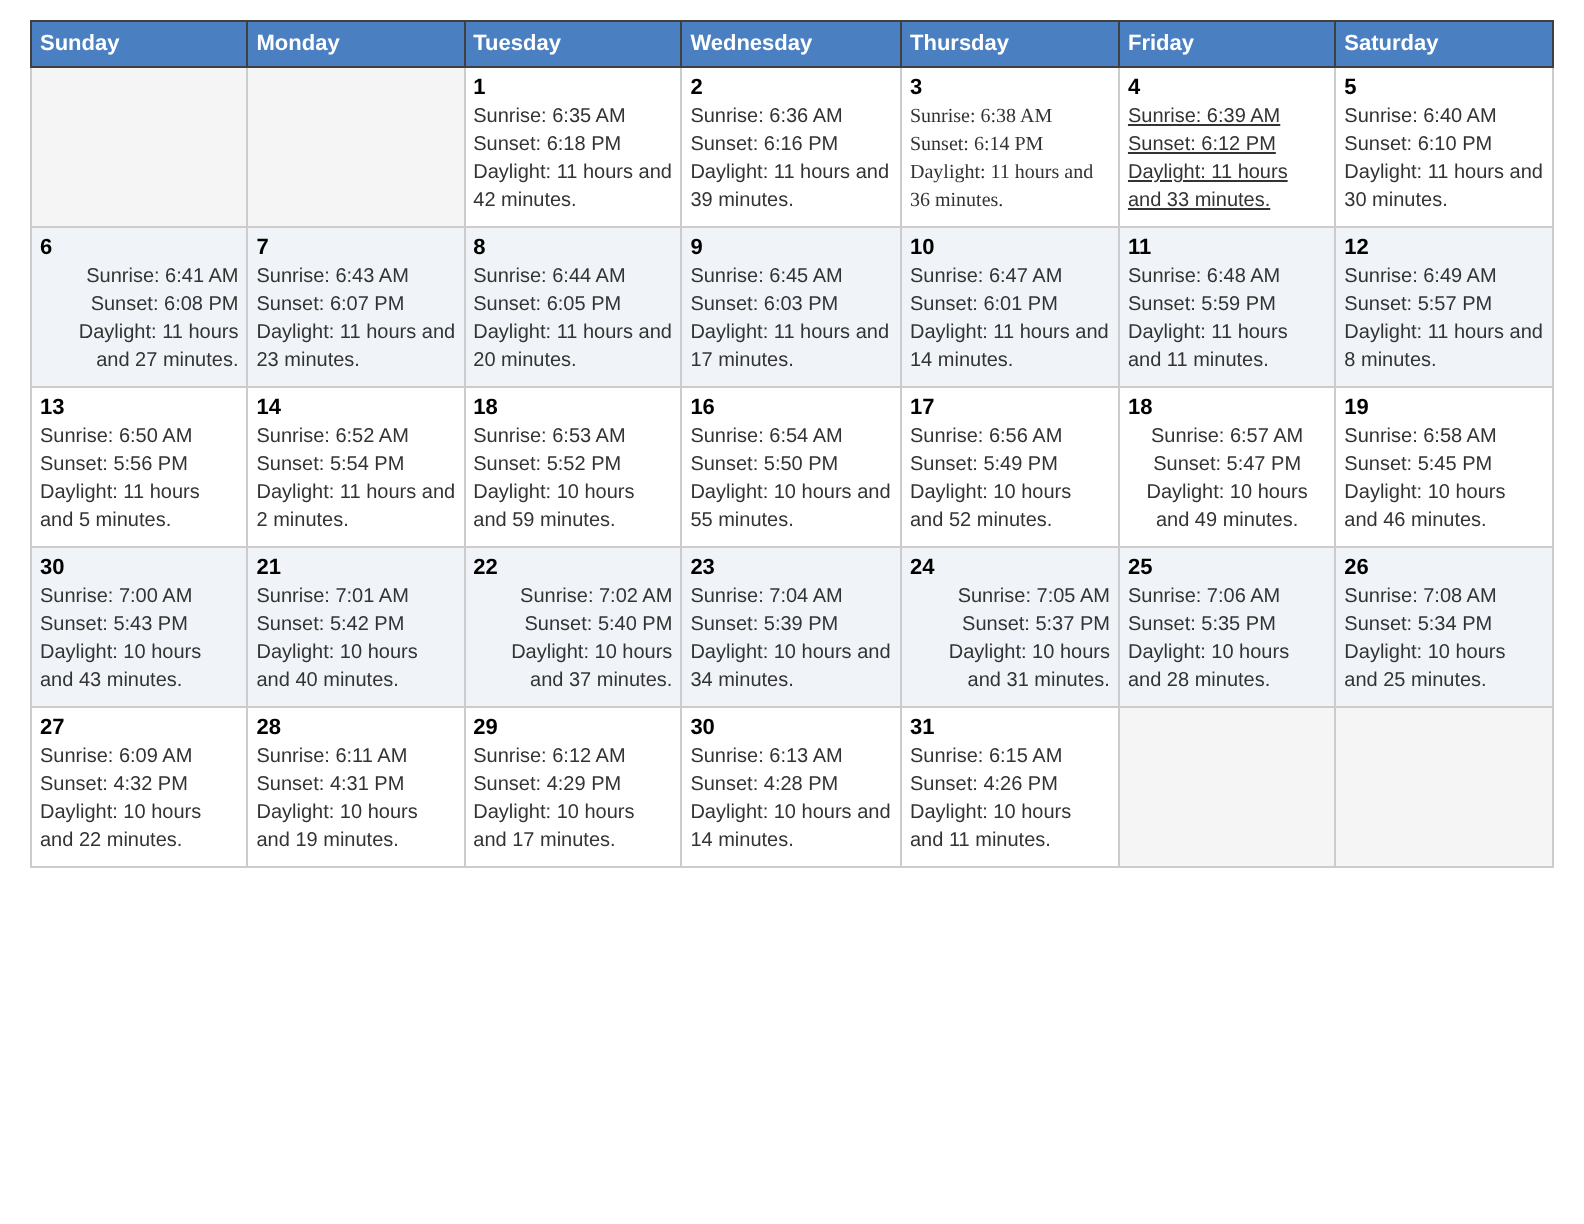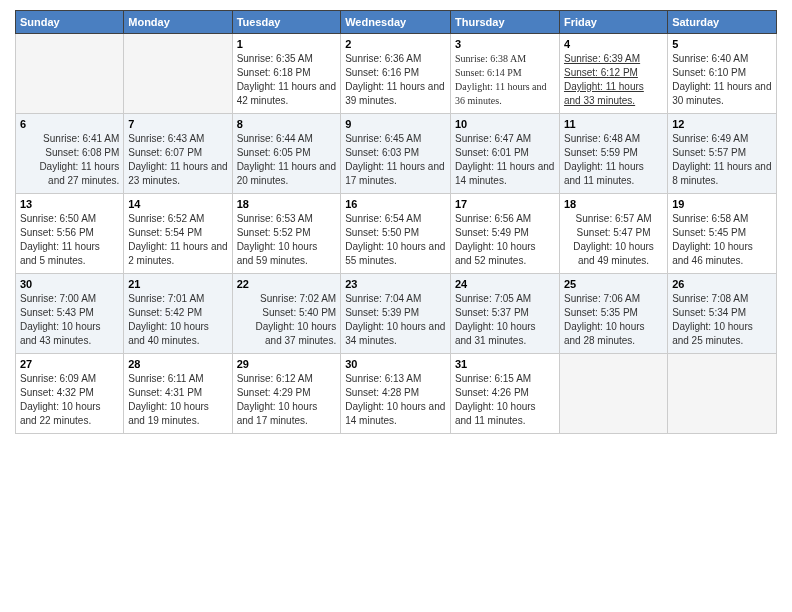--- a/index.html
+++ b/index.html
@@ -239,21 +239,21 @@
 Daylight: 10 hours and 37 minutes.</div>
           </td>
           <td>
             <span class="day-num">23</span>
             <div class="day-info" style="white-space: pre-line;">Sunrise: 7:04 AM
 Sunset: 5:39 PM
 Daylight: 10 hours and 34 minutes.</div>
           </td>
           <td>
             <span class="day-num">24</span>
-            <div class="day-info" style="white-space: pre-line;">Sunrise: 7:05 AM
+            <div class="day-info" style="white-space: pre-line; text-align: right;">Sunrise: 7:05 AM
 Sunset: 5:37 PM
 Daylight: 10 hours and 31 minutes.</div>
           </td>
           <td>
             <span class="day-num">25</span>
             <div class="day-info" style="white-space: pre-line;">Sunrise: 7:06 AM
 Sunset: 5:35 PM
 Daylight: 10 hours and 28 minutes.</div>
           </td>
           <td>

